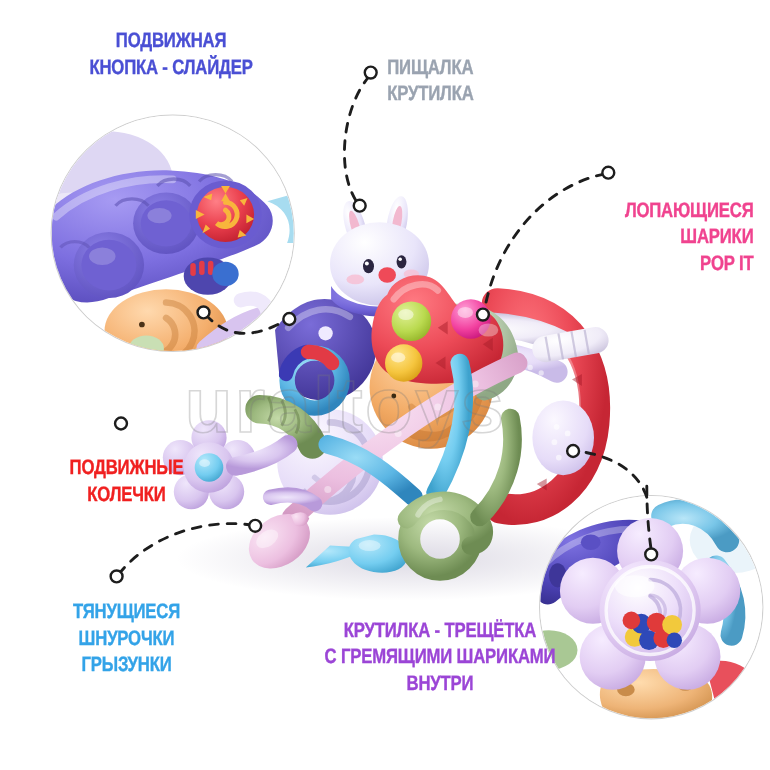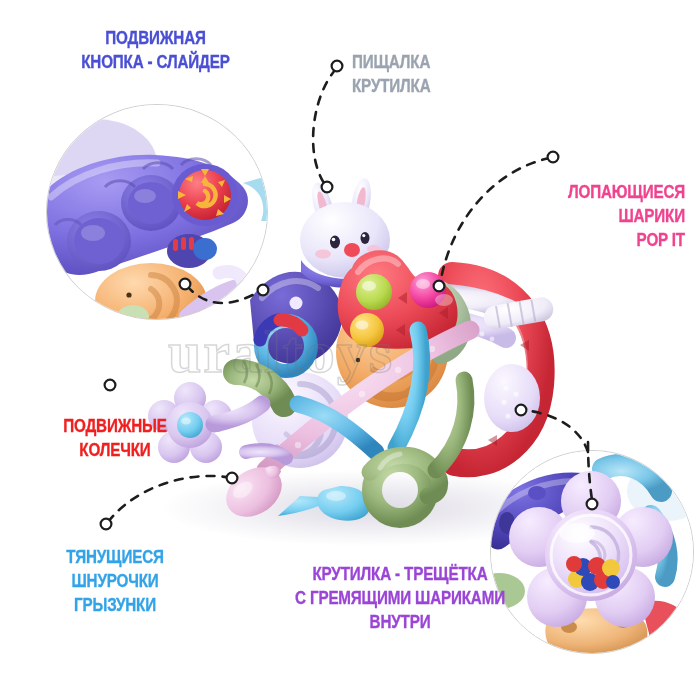--- a/index.html
+++ b/index.html
@@ -53,25 +53,25 @@
     overflow: hidden;
     border: 1px solid #cfcfcf;
     background: #ffffff;
   }
   #inset-slider { left: 46px;  top: 104px; width: 222px; height: 216px; }
   #inset-rattle { left: 490px; top: 450px; width: 204px; height: 204px; }
 
   
   #watermark {
     position: absolute;
-    left: 168px; top: 318px;
+    left: 168px; top: 329px;
     width: 370px; height: 78px;
-    font-family: Liberation Serif, serif;
+    font-family: Liberation Sans, sans-serif;
     font-weight: 700;
-    font-size: 60px;
+    font-size: 71px;
     letter-spacing: 2px;
     color: transparent;
     -webkit-text-stroke: 1.5px rgba(120,120,120,0.40);
     opacity: 0.75;
   }
 
   svg { display: block; }
 </style>
 </head>
 <body>

